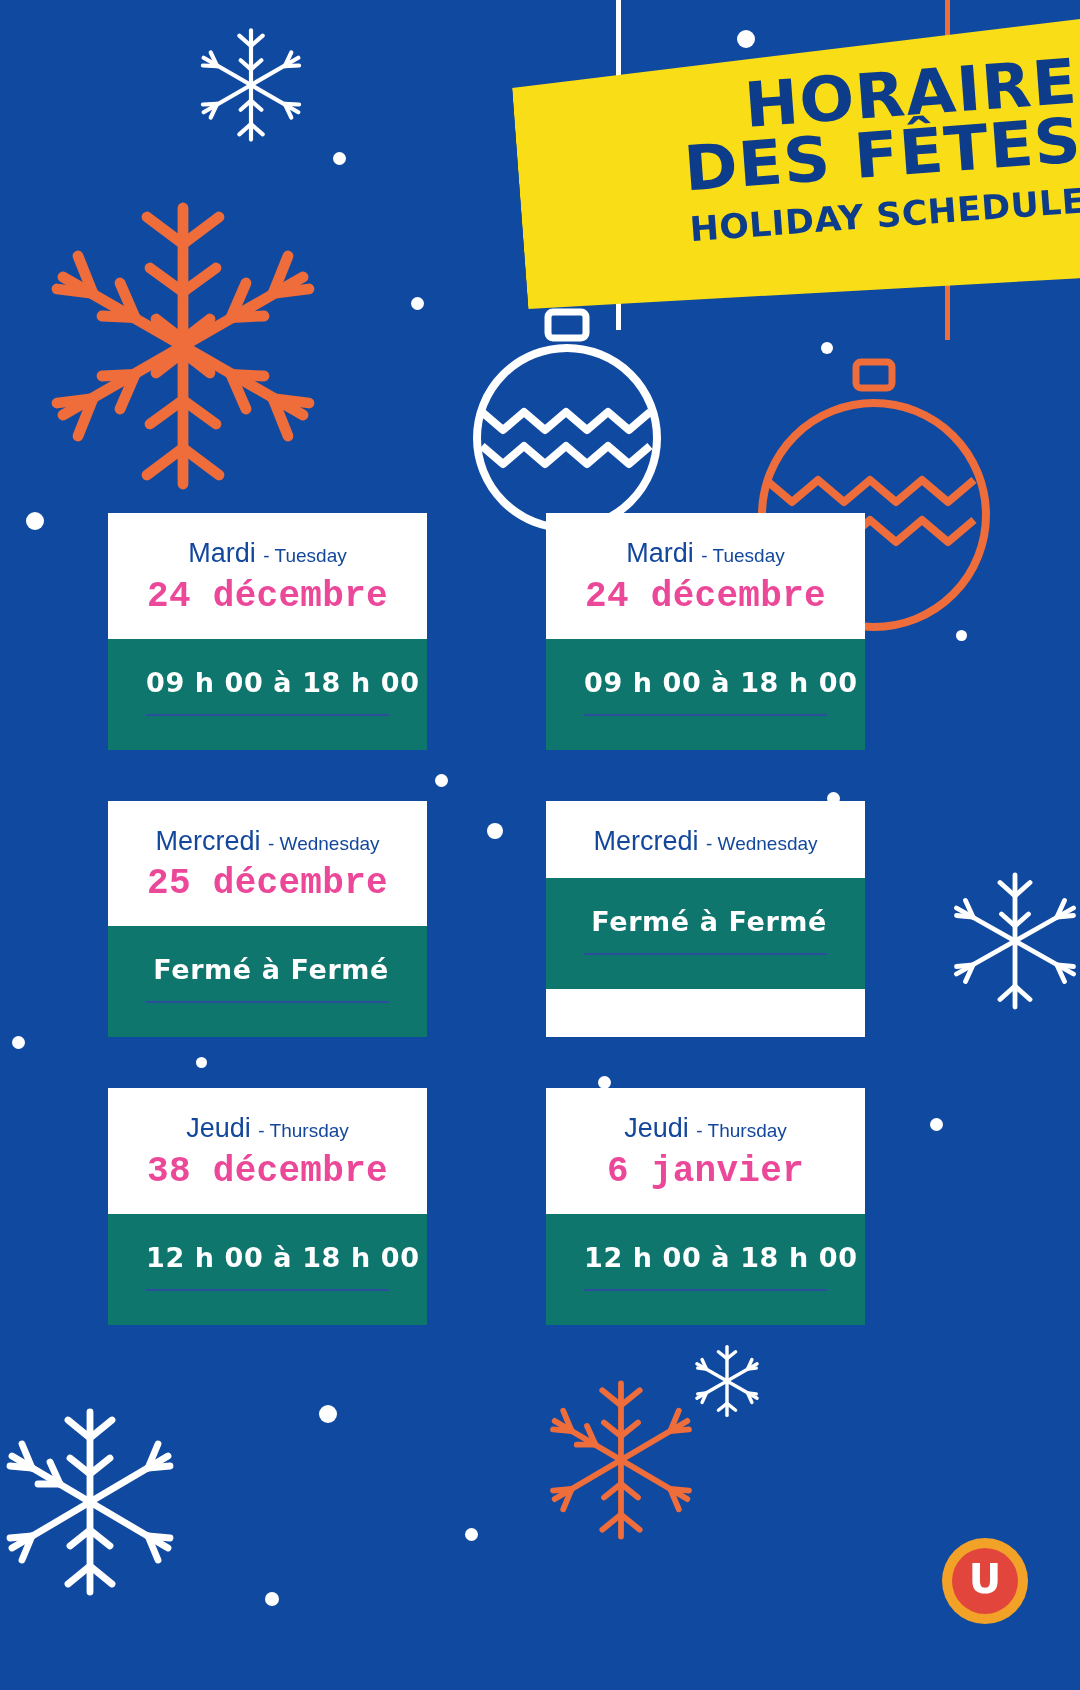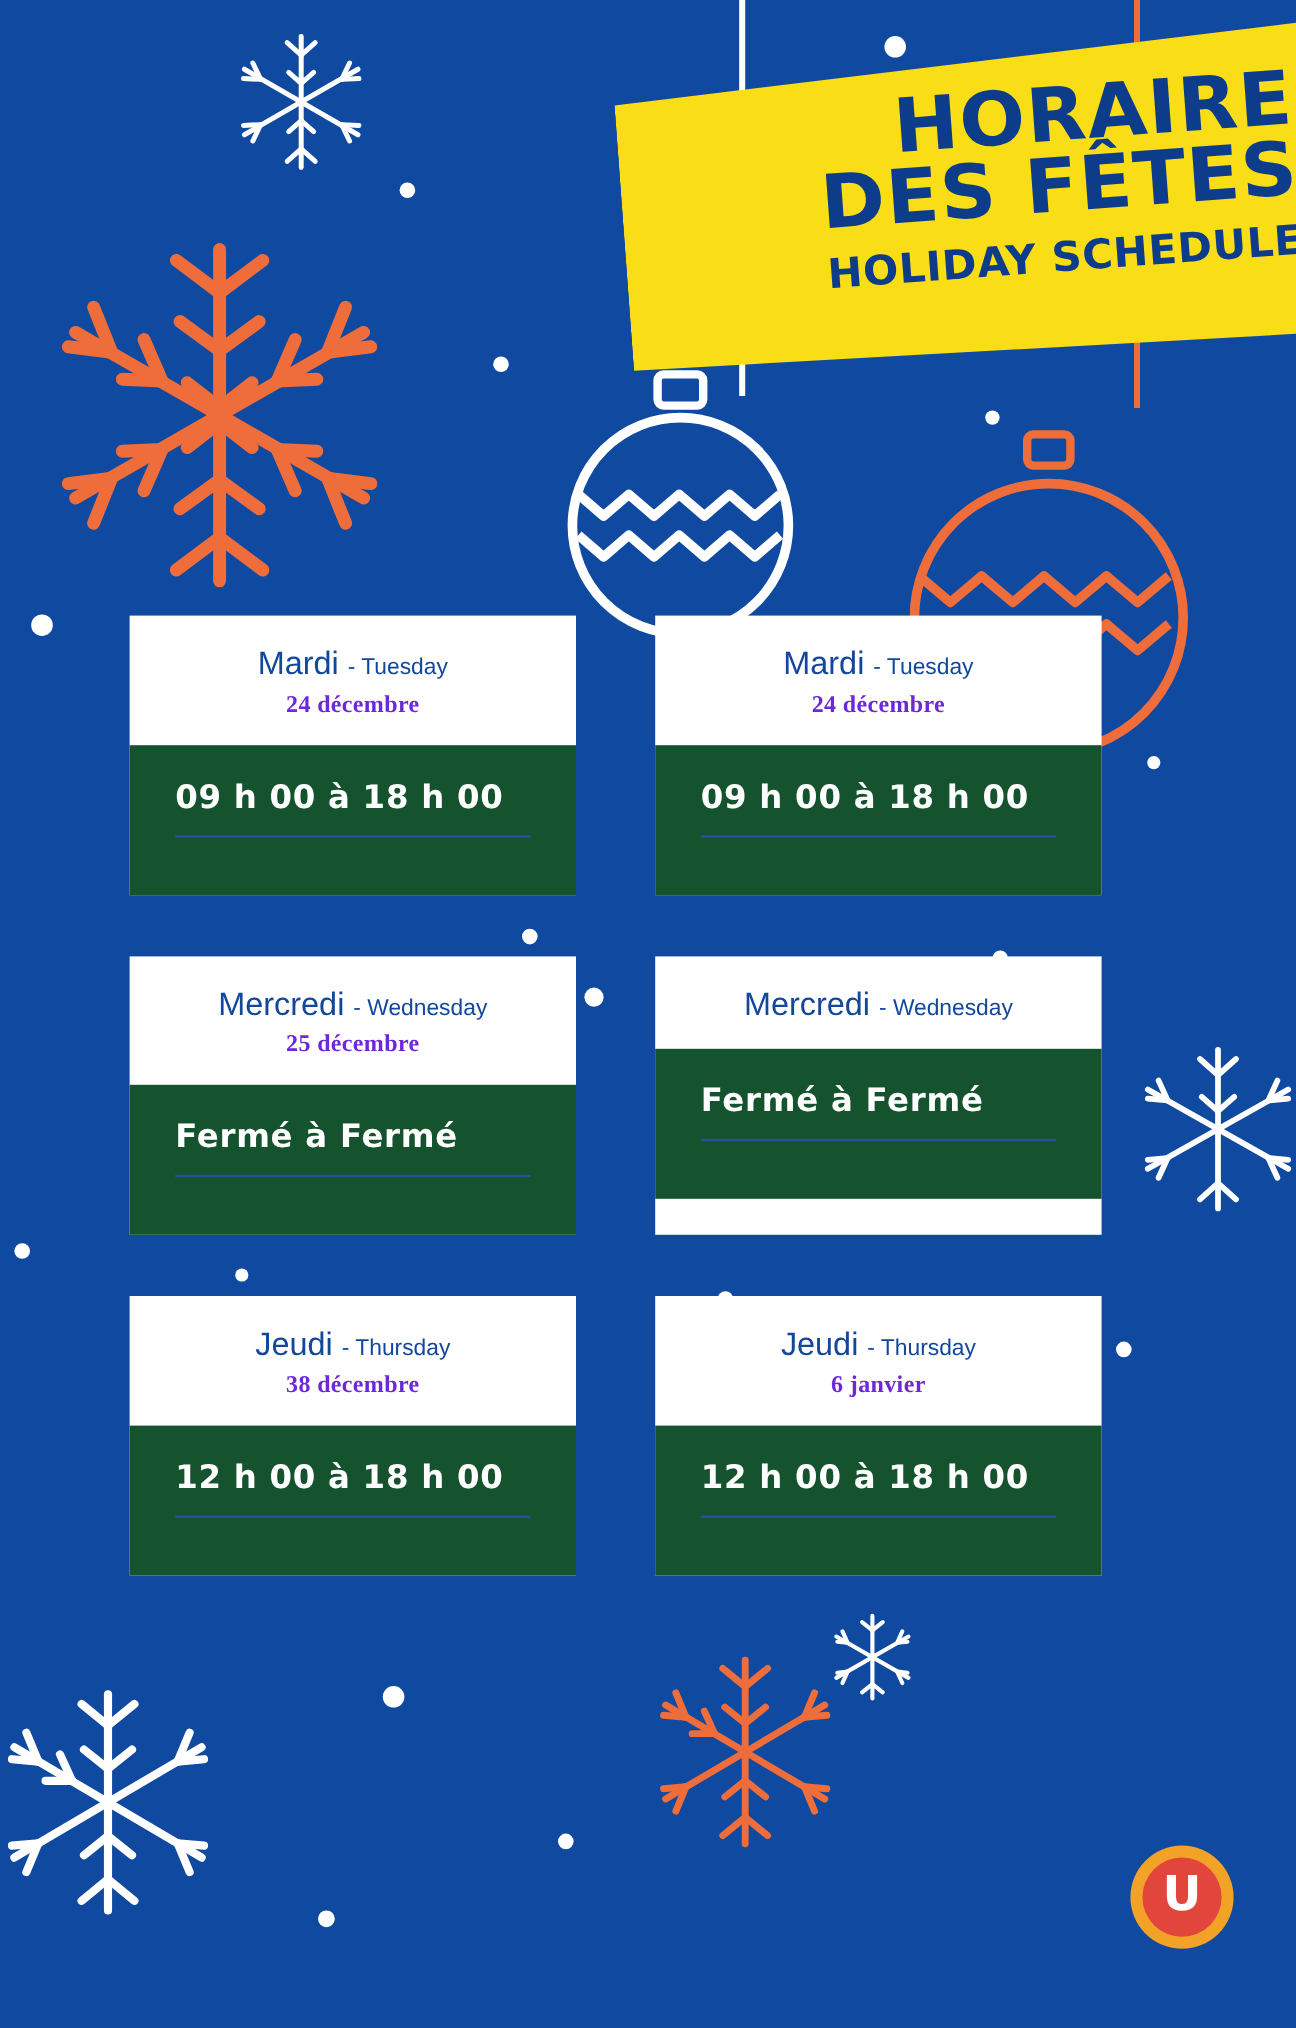--- a/index.html
+++ b/index.html
@@ -90,48 +90,48 @@
     position: absolute;
     top: 513px;
     left: 108px;
     width: 810px;
     display: grid;
     grid-template-columns: 372px 372px;
     grid-column-gap: 66px;
     grid-row-gap: 51px;
   }
   .card {
-    width: 372px;
+    width: 319px;
     background: #ffffff;
     box-shadow: 0 0 0 0 rgba(0,0,0,0);
   }
   .card-top {
     padding: 26px 10px 22px 10px;
     text-align: center;
   }
   .day-line {
     color: #13479c;
     font-size: 27px;
     line-height: 1.1;
     white-space: nowrap;
   }
   .day-fr { font-size: 27px; }
   .day-en { font-size: 19px; }
   .date {
     margin-top: 7px;
-    color: #6d28d9;
-    font-family: Liberation Serif, serif;
+    color: #ec4899;
+    font-family: Liberation Mono, monospace;
     font-weight: bold;
-    font-size: 20px;
+    font-size: 36px;
     letter-spacing: 0.3px;
   }
   .card-bottom {
-    background: #14532d;
-    padding: 28px 38px 48px 38px;
-    text-align: left;
+    background: #0f766e;
+    padding: 28px 38px 34px 38px;
+    text-align: right;
   }
   .hours {
     color: #ffffff;
     font-family: "DejaVu Sans", sans-serif;
     font-weight: bold;
     font-size: 27px;
     letter-spacing: 0.6px;
     white-space: nowrap;
   }
   .rule {

